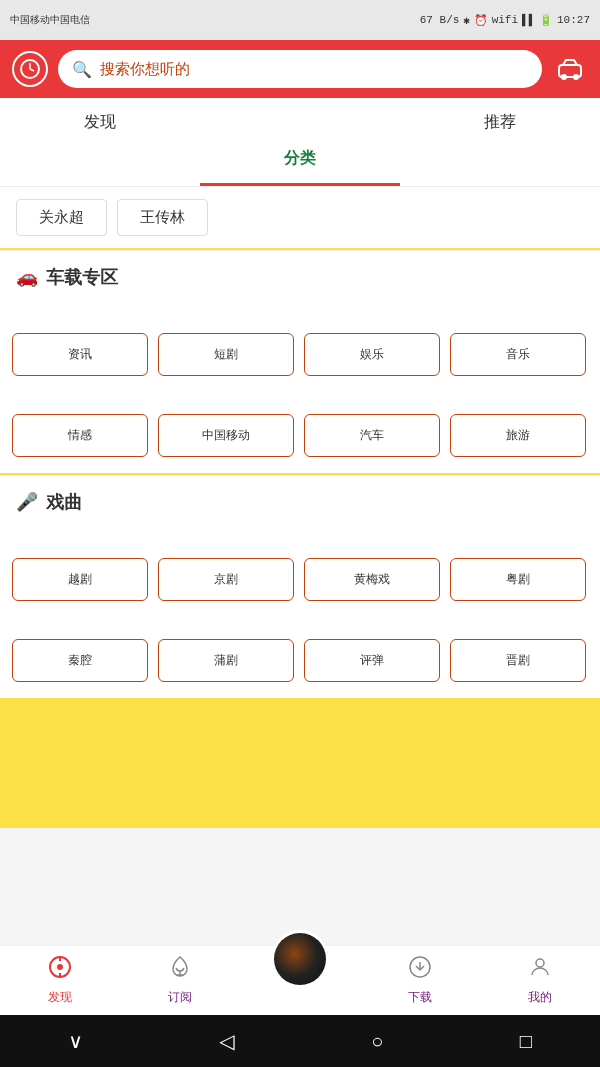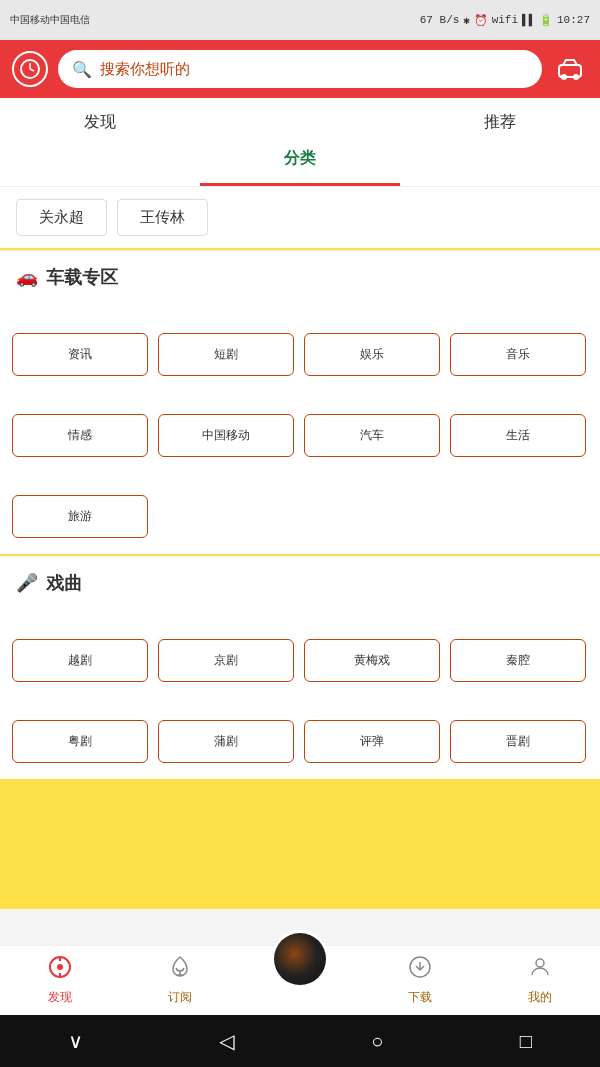--- a/index.html
+++ b/index.html
@@ -149,21 +149,21 @@
       height: 70px;
     }
     .bottom-nav-item {
       flex: 1;
       display: flex;
       flex-direction: column;
       align-items: center;
       justify-content: center;
       gap: 4px;
       font-size: 12px;
-      color: #a16207;
+      color: #701a75;
       cursor: pointer;
     }
     .bottom-nav-item.active { color: #e8383a; }
     .bottom-nav-icon {
       font-size: 22px;
     }
     .bottom-nav-center {
       flex: 1;
       display: flex;
       flex-direction: column;
@@ -267,36 +267,35 @@
       <span>车载专区</span>
     </div>
     <div class="chips-grid">
       <div class="chip">资讯</div>
       <div class="chip">短剧</div>
       <div class="chip">娱乐</div>
       <div class="chip">音乐</div>
       <div class="chip">情感</div>
       <div class="chip">中国移动</div>
       <div class="chip">汽车</div>
-      <div class="chip">生活</div>
       <div class="chip">旅游</div>
     </div>
   </div>
 
   <div class="section">
     <div class="section-header">
       <span class="section-icon">🎤</span>
       <span>戏曲</span>
     </div>
     <div class="chips-grid">
       <div class="chip">越剧</div>
       <div class="chip">京剧</div>
       <div class="chip">黄梅戏</div>
+      <div class="chip">粤剧</div>
       <div class="chip">秦腔</div>
-      <div class="chip">粤剧</div>
       <div class="chip">蒲剧</div>
       <div class="chip">评弹</div>
       <div class="chip">晋剧</div>
     </div>
   </div>
 
   <div class="spacer"></div>
 </div>
 
 <div class="bottom-nav">

